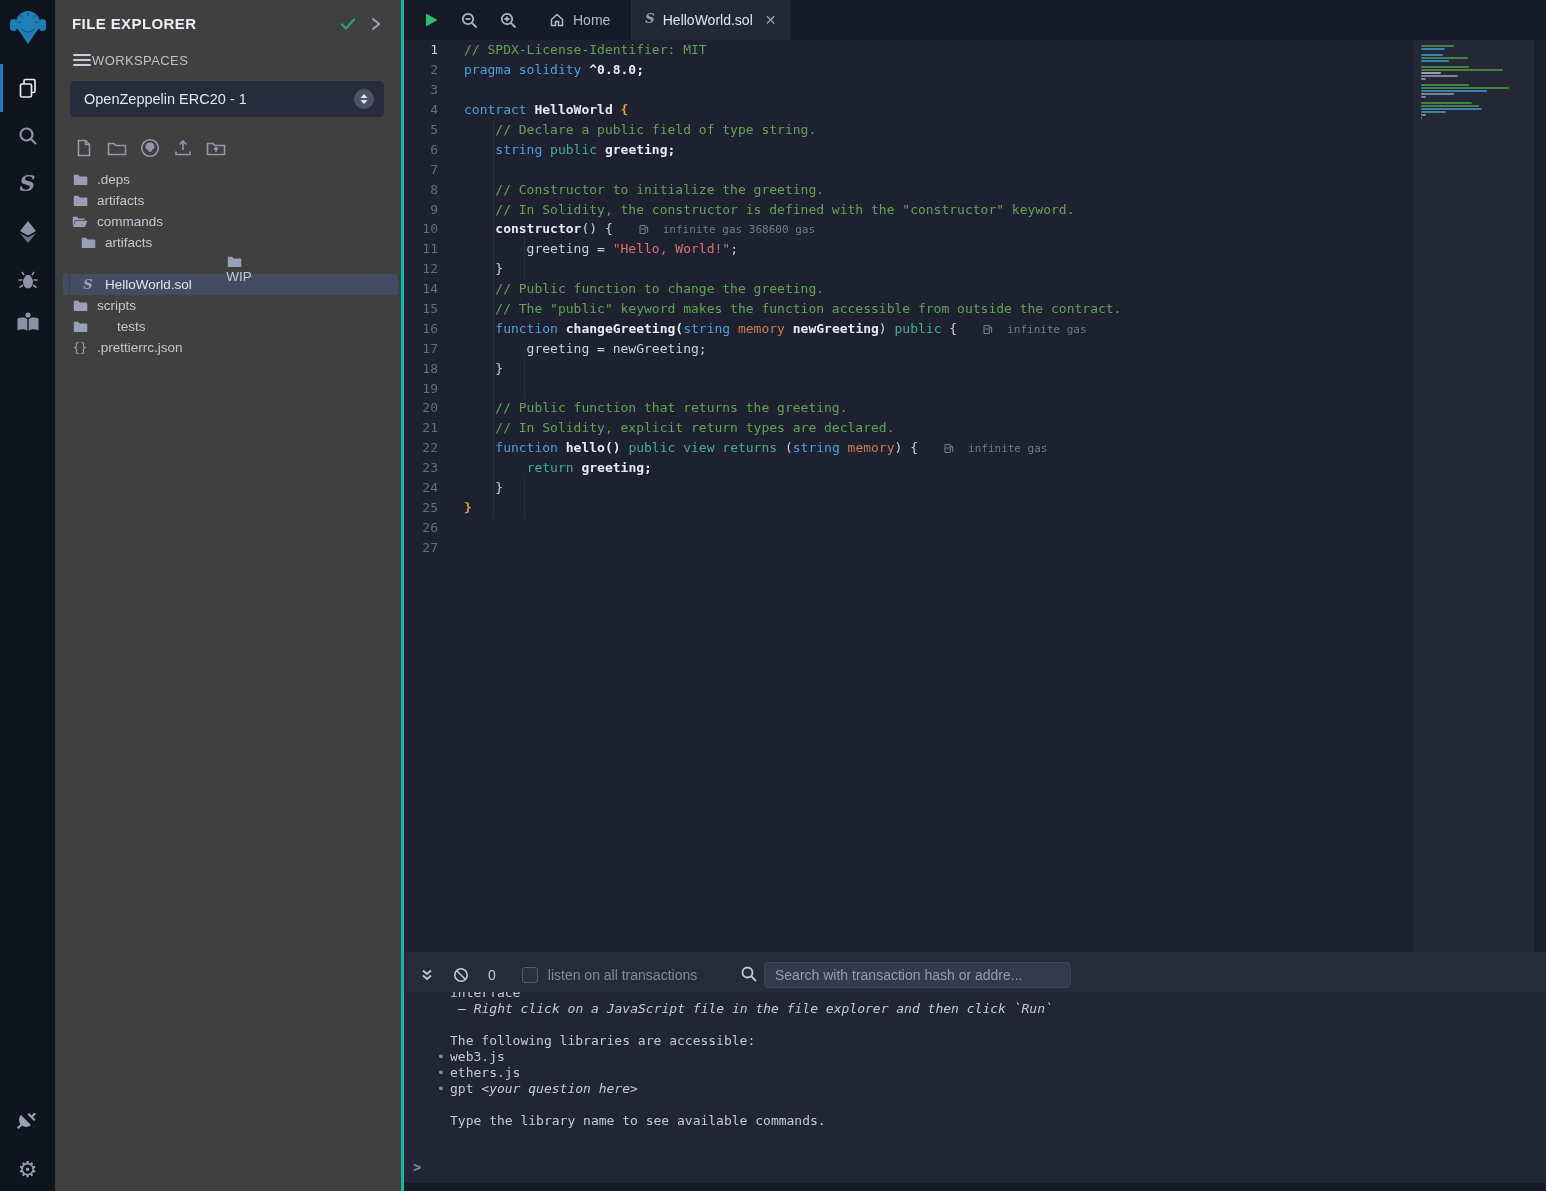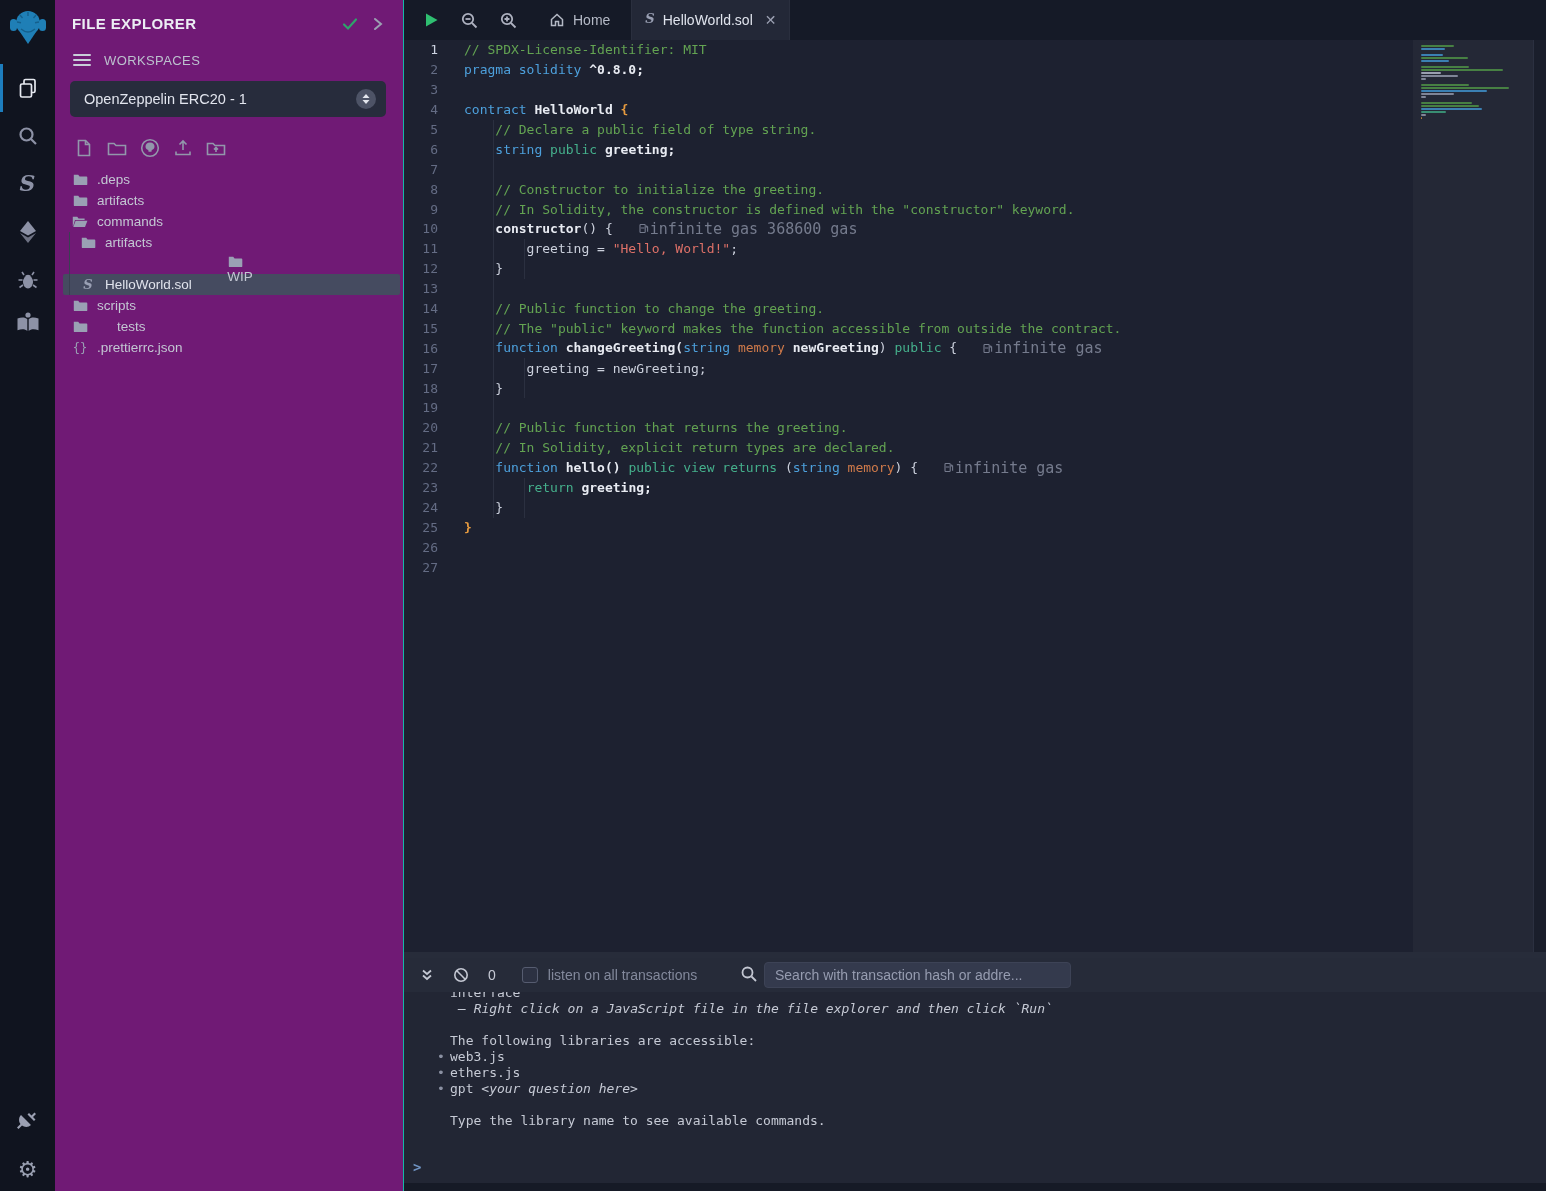--- a/index.html
+++ b/index.html
@@ -9,26 +9,26 @@
 
   
   #activity{position:absolute;left:0;top:0;width:55px;height:100%;background:#10141f;z-index:5;}
   .act-btn{position:absolute;left:0;width:55px;height:42px;display:flex;align-items:center;justify-content:center;color:#8d92a6;}
   .act-btn svg{display:block;}
   #act-ind{position:absolute;left:0;top:64px;width:3px;height:48px;background:#1d7dbd;}
   .s-letter{font-family:"DejaVu Serif",serif;font-weight:bold;font-style:italic;font-size:22px;color:#8d92a6;}
   .gear-glyph{font-size:22px;color:#9aa0b2;line-height:1;}
 
   
-  #explorer{position:absolute;left:55px;top:0;width:349px;height:100%;background:#701a75;border-right:1px solid #14b8a6;}
+  #explorer{position:absolute;left:55px;top:0;width:349px;height:100%;background:#404040;border-right:3px solid #14b8a6;}
   .fx-head{display:flex;align-items:center;padding:15px 18px 0 17px;}
   .fx-title{flex:1;font-size:15px;font-weight:bold;letter-spacing:.4px;color:#eceef4;}
   .fx-head svg{margin-left:12px;}
   .ws-row{display:flex;align-items:center;padding:20px 0 0 17px;}
-  .ws-label{margin-left:12px;font-size:13px;letter-spacing:.4px;color:#bcc1ce;}
+  .ws-label{font-size:13px;letter-spacing:.4px;color:#bcc1ce;}
   .ws-select{position:relative;display:flex;align-items:center;margin:13px 17px 0 15px;height:36px;
              background:#272c3c;border-radius:5px;padding:0 10px 0 14px;}
   .ws-name{flex:1;font-size:14.5px;color:#e2e5ee;}
   .ws-badge{width:20px;height:20px;border-radius:50%;background:#4d5366;display:flex;align-items:center;justify-content:center;}
   .fx-actions{display:flex;align-items:center;gap:7px;padding:19px 0 0 16px;color:#9297ab;}
   .fx-actions .ab{width:26px;height:24px;display:flex;align-items:center;justify-content:center;}
   #tree{position:relative;margin-top:9px;}
   .trow{display:flex;align-items:center;height:21px;margin:0 3px 0 8px;border-radius:2px;color:#c3c7d3;font-size:13.5px;}
   .trow.sel{background:#454b60;color:#e0e3ec;}
   .trow .ti{width:16px;height:16px;margin-right:9px;display:flex;align-items:center;justify-content:center;flex:none;}
@@ -45,22 +45,22 @@
   .tab .close{color:#9ba0b2;font-size:14px;margin-left:4px;}
   #codewrap{position:absolute;left:0;top:40px;right:133px;bottom:0;background:#1d2130;overflow:hidden;}
   .cl{display:flex;height:19.9px;align-items:center;}
   .ln{width:60px;padding-right:26px;text-align:right;color:#646c84;font-family:"DejaVu Sans Mono",monospace;font-size:13px;flex:none;}
   .ln.active{color:#cdd3e1;}
   .ct{flex:1;white-space:pre;font-family:"DejaVu Sans Mono",monospace;font-size:13px;}
   .tk-cm{color:#63a352;} .tk-kw{color:#4da0dc;} .tk-md{color:#45b08c;text-align:right;}
   .tk-mem{color:#cf7a4a;} .tk-str{color:#de7168;}
   .tk-br{color:#e79b3f;font-weight:bold;} .tk-pl{color:#ccd1dd;}
   .tk-plb{color:#e8ebf2;font-weight:600;}
-  .gas{display:inline-flex;align-items:center;gap:1px;margin-left:26px;color:#757b8d;
-       font-family:"DejaVu Sans Mono",monospace;font-size:15px;vertical-align:middle;}
+  .gas{display:inline-flex;align-items:center;gap:14px;margin-left:26px;color:#757b8d;
+       font-family:"DejaVu Sans Mono",monospace;font-size:11px;vertical-align:middle;}
   .iguide{position:absolute;width:1px;background:#2b3040;}
   #minimap{position:absolute;top:40px;right:13px;bottom:0;width:120px;background:#242836;padding:5px 8px;}
   .mml{height:2px;margin-bottom:1px;border-radius:1px;opacity:.85;}
   #scrollcol{position:absolute;top:40px;right:0;bottom:0;width:13px;background:#1a1e2b;border-left:1px solid #2b3040;}
 
   
   #terminal{position:absolute;left:404px;top:952px;width:1142px;height:239px;}
   #t-drag{height:6px;background:#272c3a;}
   #t-head{position:relative;height:34px;background:#262b39;display:flex;align-items:center;padding-left:10px;}
   #t-head .hic{display:flex;align-items:center;justify-content:center;width:26px;color:#c3c7d2;}
@@ -362,24 +362,20 @@
                   <path d="M1.8 5 H5.4 M6.8 4 H8.6 V8.8 M8.6 4 L7.4 2.6"></path>
                 </svg><span>infinite gas 368600 gas</span></span></div>
           </div>
           <div class="cl">
             <div class="ln">11</div>
             <div class="ct"><span class="tk-pl">        greeting = </span><span class="tk-str">"Hello, World!"</span><span class="tk-pl">;</span></div>
           </div>
           <div class="cl">
             <div class="ln">12</div>
             <div class="ct"><span class="tk-pl">    }</span></div>
-          </div>
-          <div class="cl">
-            <div class="ln">13</div>
-            <div class="ct"></div>
           </div>
           <div class="cl">
             <div class="ln">14</div>
             <div class="ct"><span class="tk-pl">    </span><span class="tk-cm">// Public function to change the greeting.</span></div>
           </div>
           <div class="cl">
             <div class="ln">15</div>
             <div class="ct"><span class="tk-pl">    </span><span class="tk-cm">// The "public" keyword makes the function accessible from outside the contract.</span></div>
           </div>
           <div class="cl">

